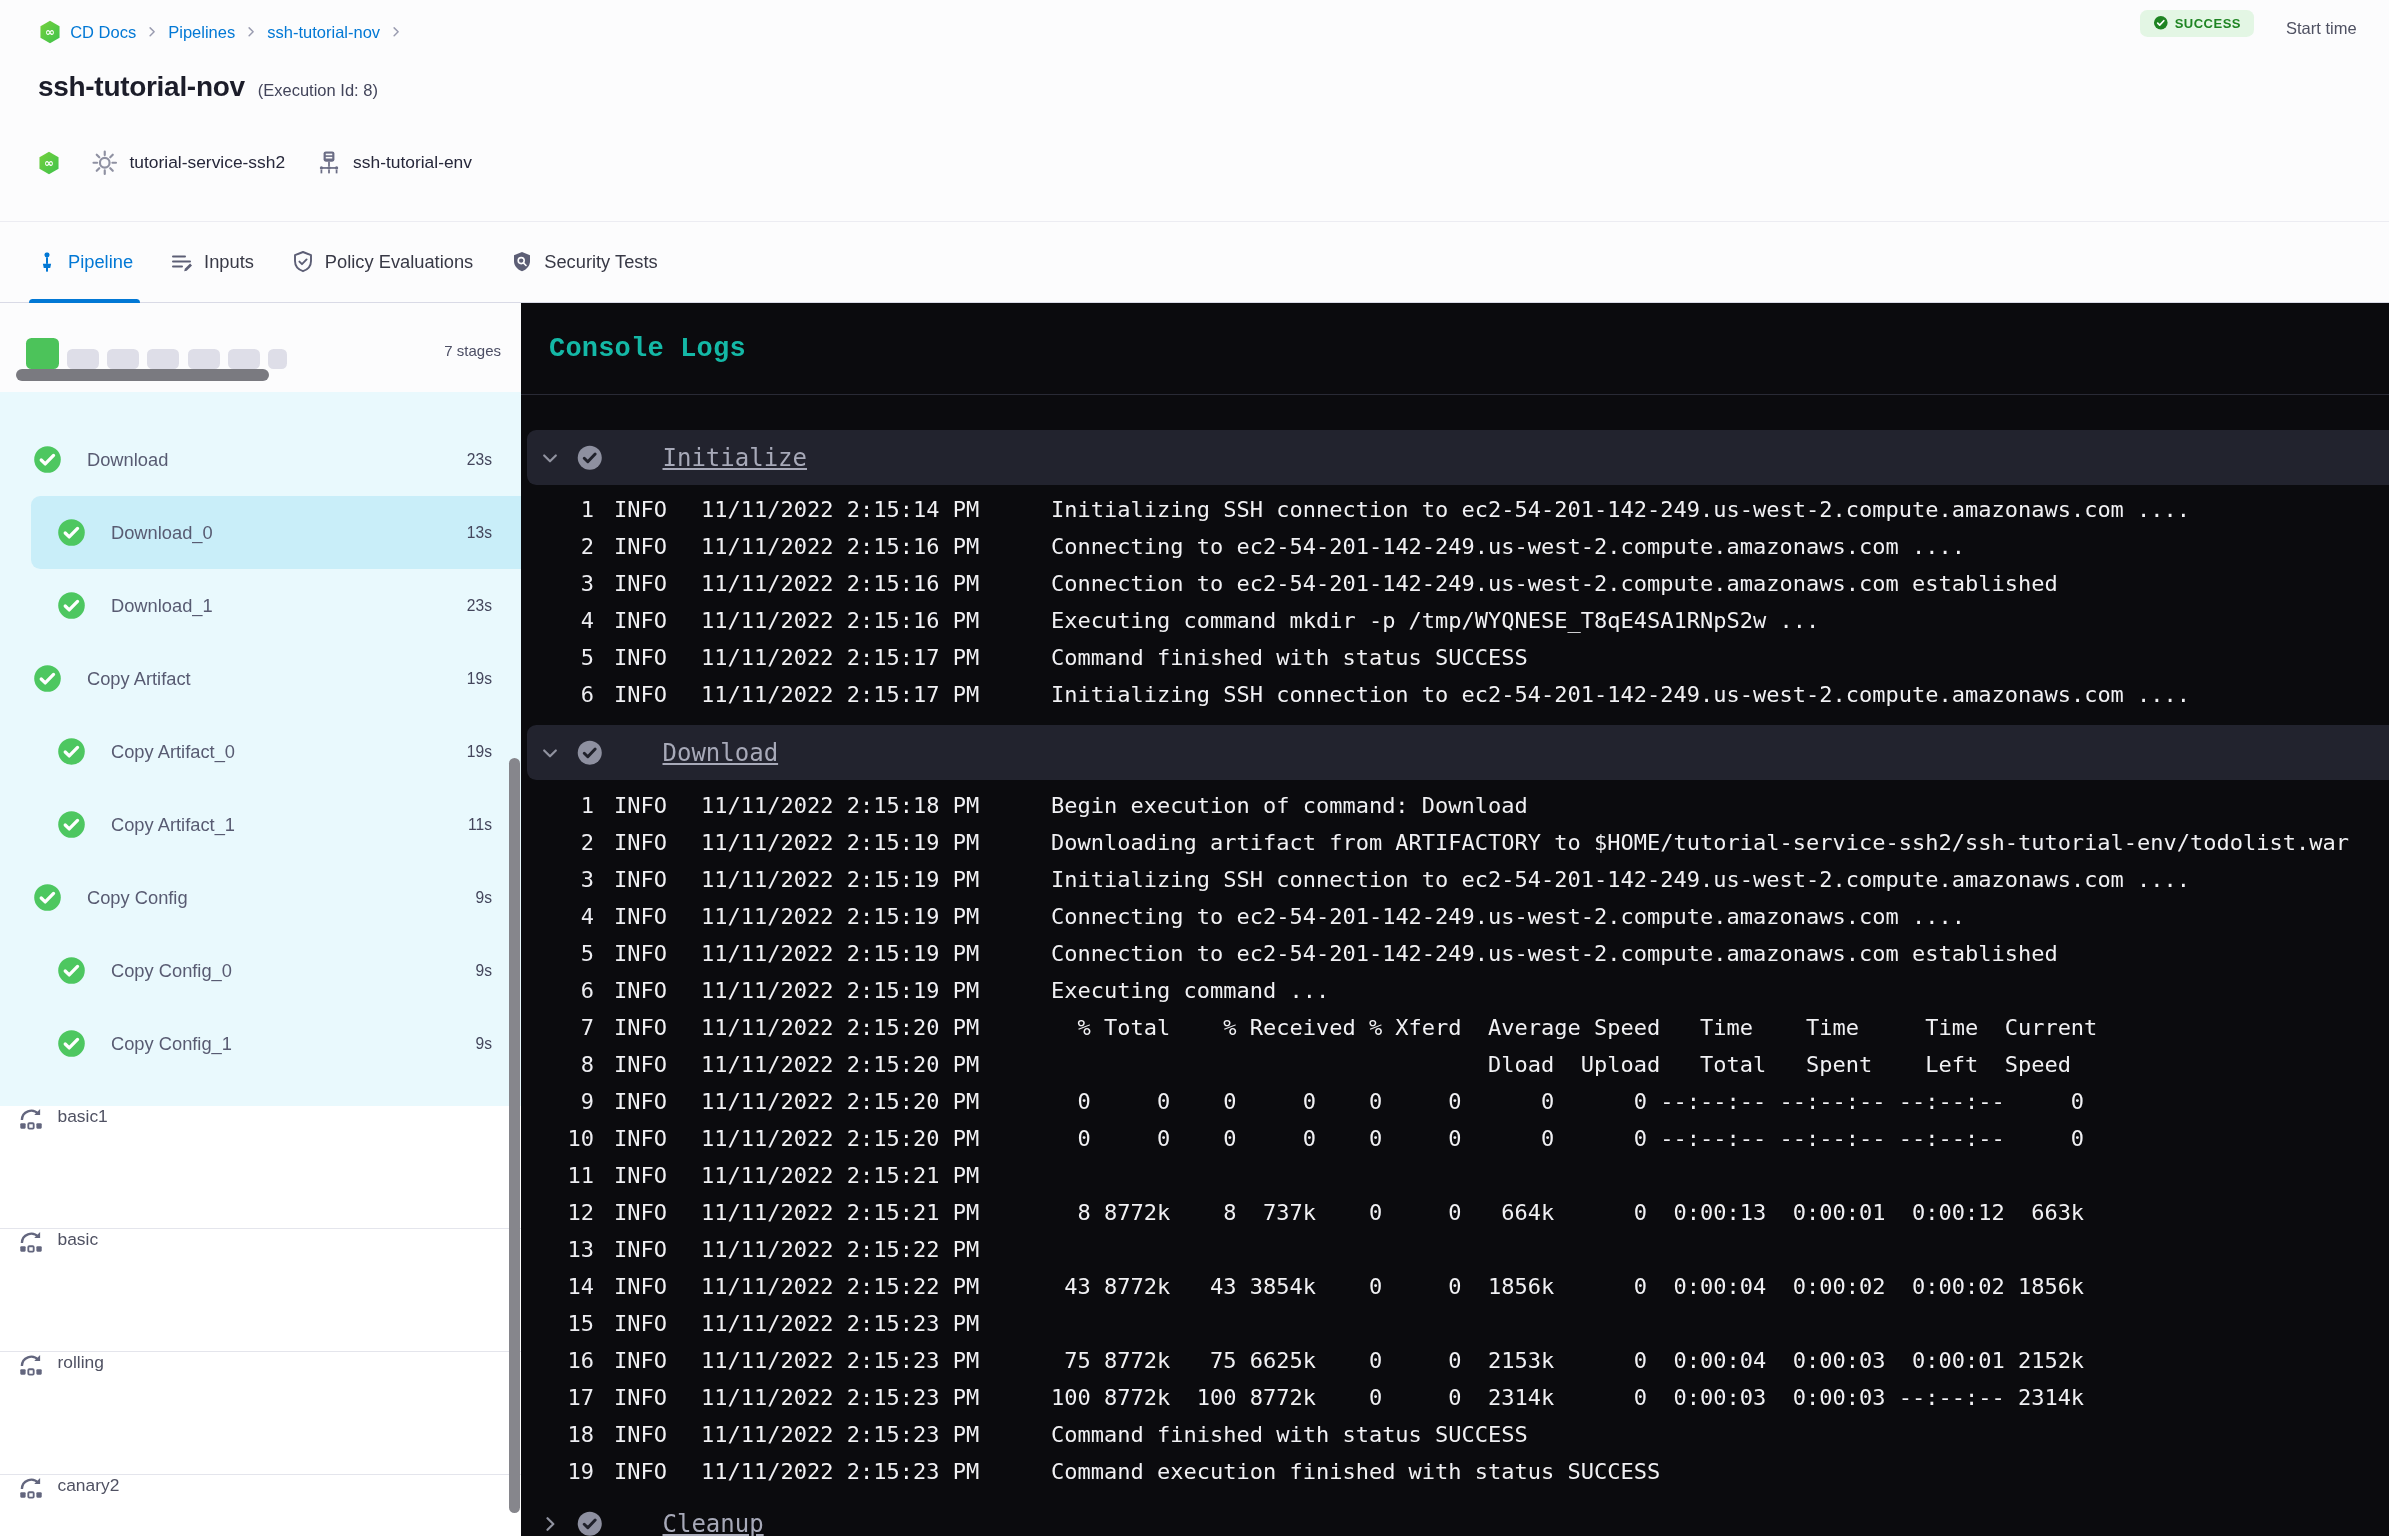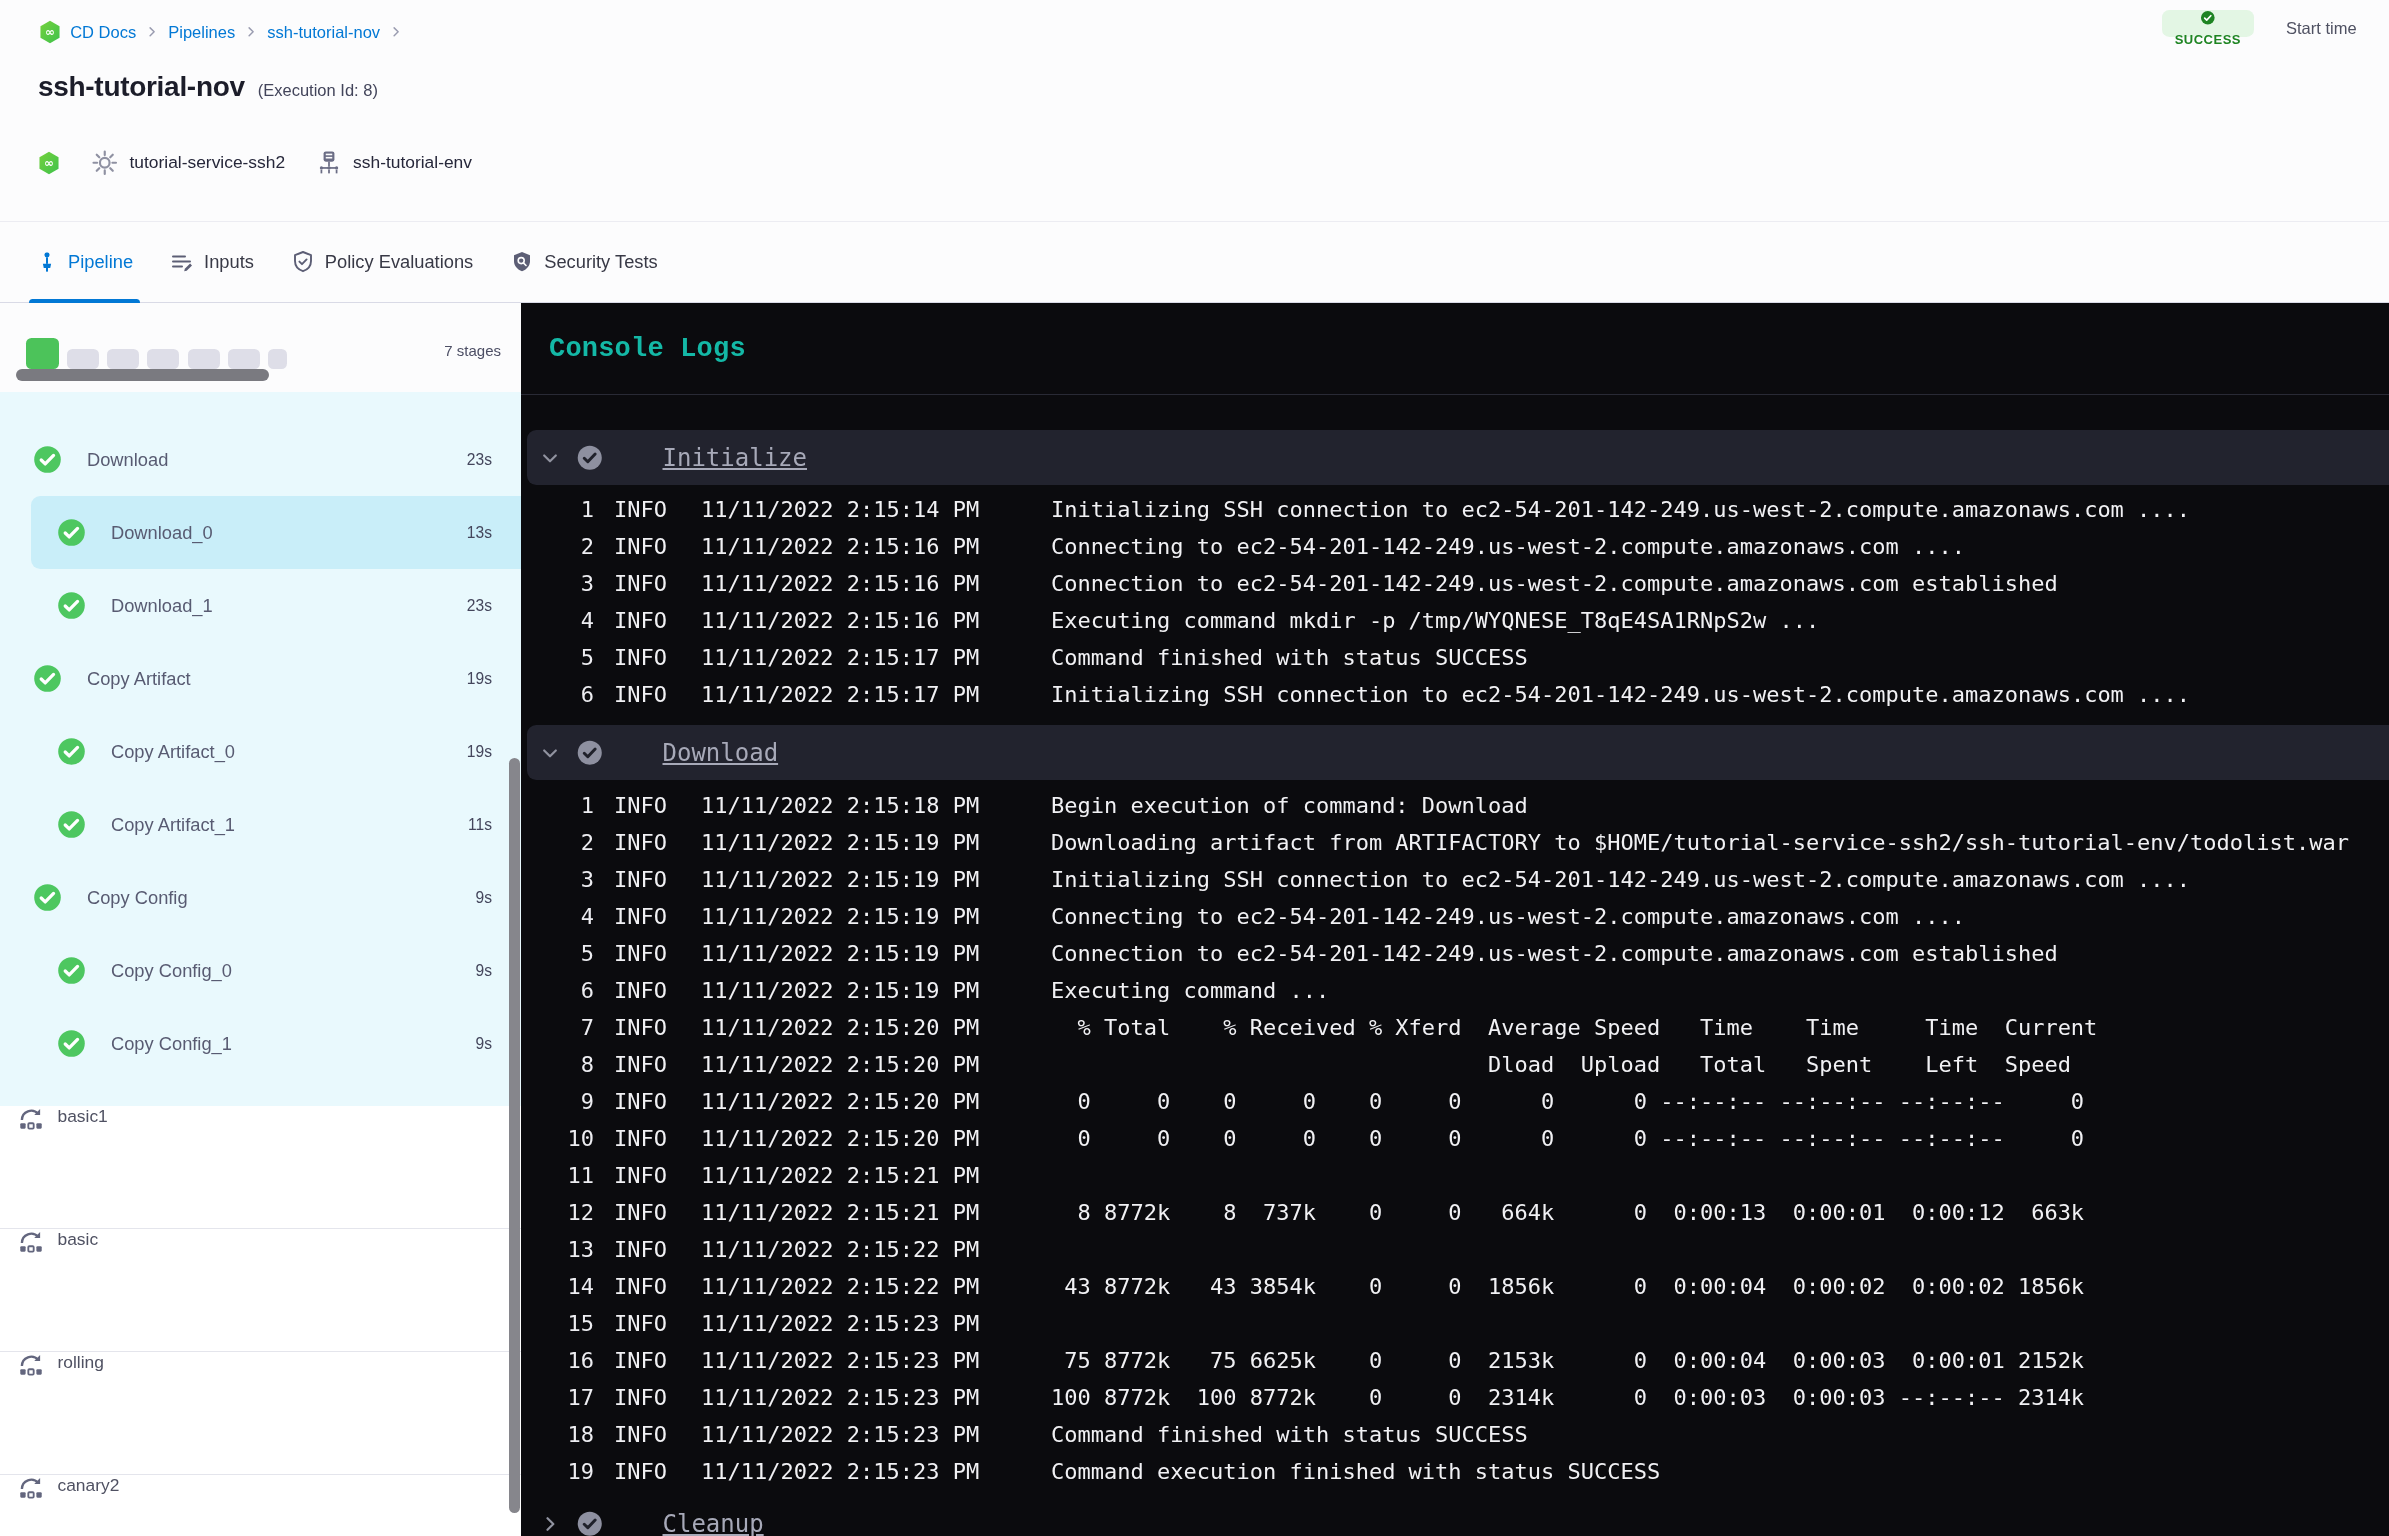--- a/index.html
+++ b/index.html
@@ -12,21 +12,21 @@
   .crumb { color:#0278d5; font-size:16.5px; text-decoration:none; cursor:pointer; }
   .crumb-sep { display:flex; align-items:center; color:#9a9cb0; }
   .logo-hex { width:22px; height:24px; display:flex; }
   .title-row { position:absolute; top:71px; left:38px; display:flex; align-items:baseline; gap:13px; }
   .page-title { font-size:28px; font-weight:700; color:#1c1d2a; letter-spacing:-0.3px; }
   .exec-id { font-size:16.5px; color:#42445a; }
   .meta-row { position:absolute; top:146px; left:38px; height:33px; display:flex; align-items:center; }
   .meta-icon { display:flex; color:#8f91a2; }
   .meta-label { font-size:17.4px; color:#26273a; margin-left:11px; }
   .meta-gap { width:31px; }
-  .status-badge { position:absolute; top:10px; right:135px; height:26.5px; background:#e3f6e4; border-radius:7.3px; display:flex; align-items:center; gap:6.4px; padding:0 13px;flex-direction:column; }
+  .status-badge { position:absolute; top:10px; right:135px; height:26.5px; background:#e3f6e4; border-radius:7.3px; display:flex; align-items:center; gap:6.4px; padding:0 13px; }
   .status-badge span { color:#1e8422; font-size:13px; font-weight:700; letter-spacing:0.5px; }
   .start-time { position:absolute; top:19px; left:2286px; font-size:16.5px; color:#4f5162; white-space:nowrap; }
 
   
   .tabs { height:81px; background:#fcfcfd; border-bottom:1.8px solid #d9dae6; display:flex; align-items:stretch; padding-left:36px; gap:37px; }
   .tab { display:flex; align-items:center; gap:10px; position:relative; cursor:pointer; font-size:18.3px; color:#383946; font-weight:500;text-align:center; }
   .tab .ticon { display:flex; color:#5c5e75; }
   .tab.active { color:#0278d5; }
   .tab.active .ticon { color:#0278d5; }
   .tab.active::after { content:""; position:absolute; left:-7.3px; right:-7.3px; bottom:-1.8px; height:4.6px; background:#0278d5; border-radius:3.7px 3.7px 0 0; }

